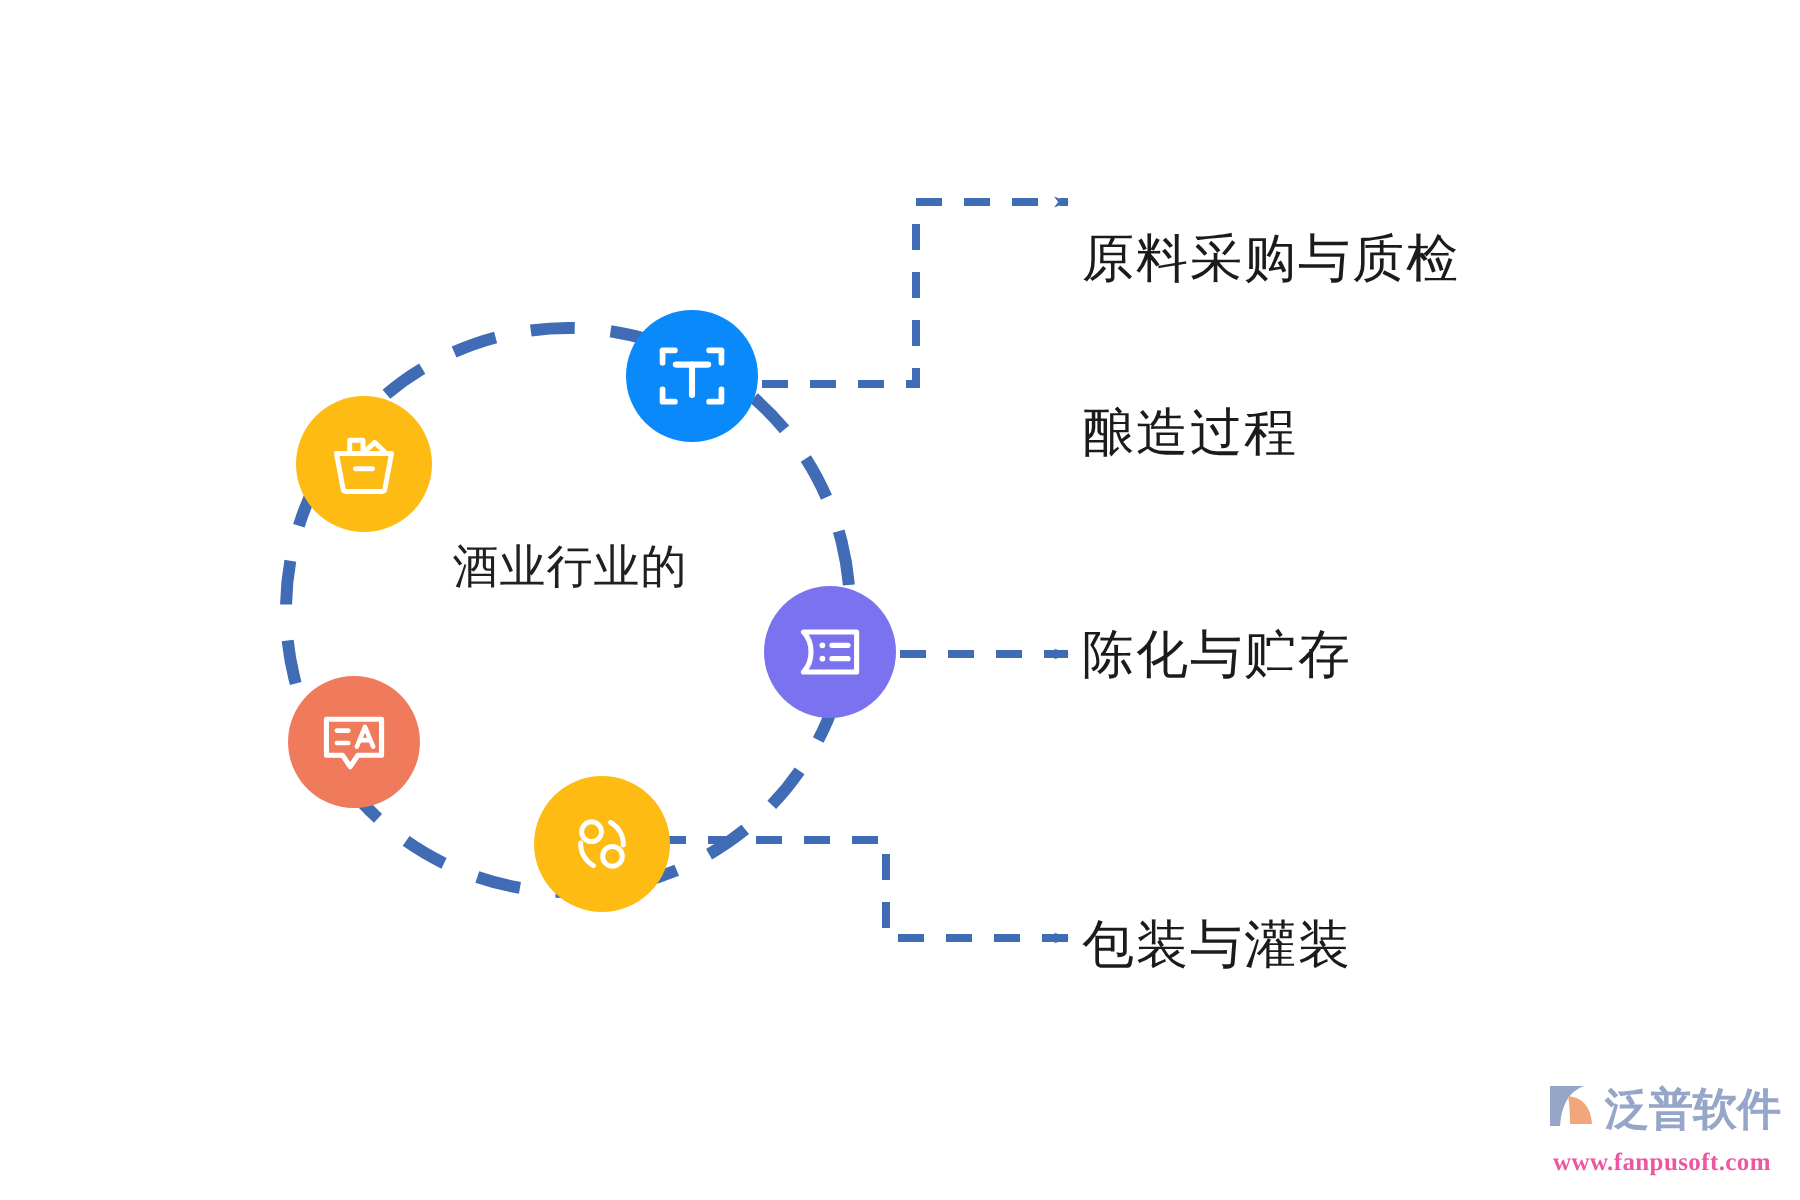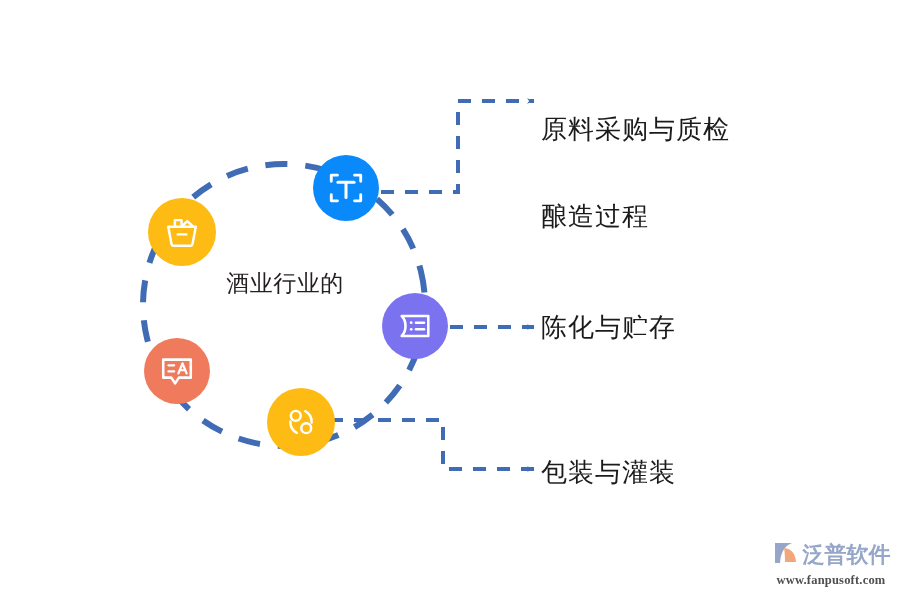--- a/index.html
+++ b/index.html
@@ -97,21 +97,21 @@
     font-size: 22px;
     font-weight: bold;
     color: #8e9fc4;
     letter-spacing: 0px;
     line-height: 1;
   }
   .logo-url {
     font-family: "Liberation Serif", "DejaVu Serif", serif;
     font-size: 12.5px;
     font-weight: bold;
-    color: #404040;
+    color: #ec4899;
     letter-spacing: 0.2px;
     margin-top: 3px;
   }
 </style>
 </head>
 <body>
 
 <div id="canvas">
 
   <svg id="diagram-svg" viewBox="0 0 900 600">

